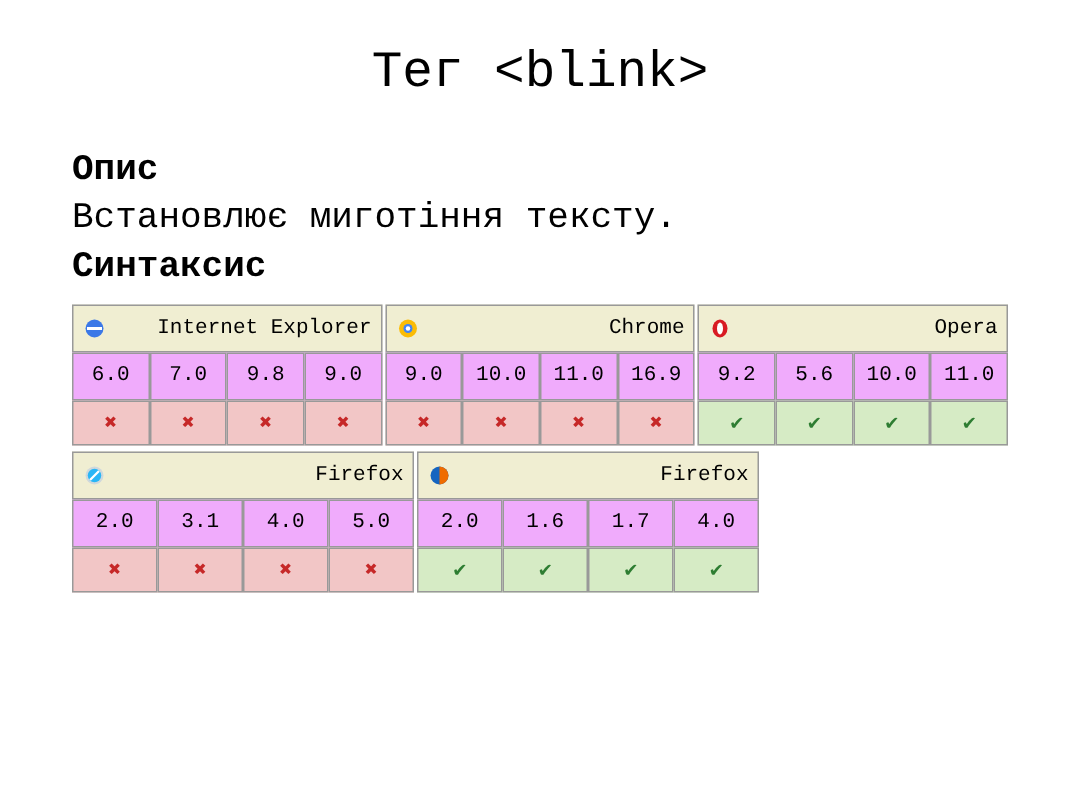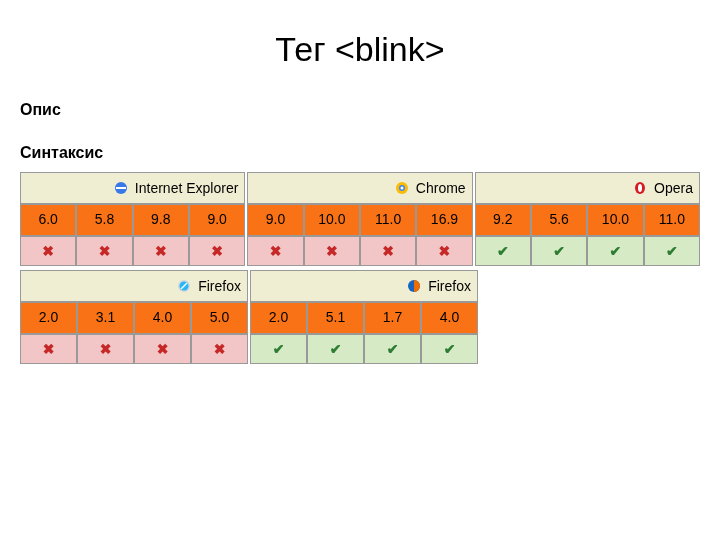--- a/index.html
+++ b/index.html
@@ -5,56 +5,57 @@
   body {
     margin: 0;
     padding: 0;
     width: 720px;
     height: 540px;
     font-family: Arial, Helvetica, sans-serif;
     background: #fff;
     color: #000;
   }
   .page {
-    padding: 30px 20px;
+    padding: 30px 48px;
+    font-family: Liberation Mono, monospace;
   }
   h1 {
     font-size: 34px;
     font-weight: 400;
     text-align: center;
     margin: 0 0 30px 0;
   }
   .desc {
-    font-size: 16px;
+    font-size: 24px;
     line-height: 1.35;
     margin-bottom: 8px;
   }
   .desc b { font-weight: 700; }
   .tables { display: flex; flex-direction: column; gap: 4px; }
   .row { display: flex; gap: 2px; }
   .group {
     display: grid;
     grid-template-columns: repeat(4, 1fr);
     border-collapse: collapse;
     font-size: 14px;
   }
   .group .hdr {
     grid-column: 1 / -1;
     background: #f0eed2;
     border: 1px solid #999;
     padding: 4px 6px;
     display: flex;
     align-items: center;
-    justify-content: flex-end;
+    justify-content: space-between;
     gap: 6px;
     height: 22px;
   }
   .group .ver {
     border: 1px solid #999;
-    background: #f97316;
+    background: #f0abfc;
     text-align: center;
     padding: 6px 0;
     height: 18px;
   }
   .group .sup {
     border: 1px solid #999;
     text-align: center;
     padding: 4px 0;
     height: 20px;
     display: flex;
@@ -78,40 +79,40 @@
   .ico { width:16px; height:16px; display:inline-block; }
 </style>
 </head>
 <body>
 
 <div class="page">
   <h1>Тег &lt;blink&gt;</h1>
 
   <div class="desc">
     <b>Опис</b><br>
-    <br>
+    <span>Встановлює миготіння тексту.</span><br>
     <b>Синтаксис</b><br>
   </div>
 
   <div class="tables">
 
     <div class="row">
 
       <div class="group w4">
         <div class="hdr">
           <span class="ico">
             <svg viewBox="0 0 16 16">
                 <circle cx="8" cy="8" r="6" fill="#3b78e7"></circle>
                 <path d="M3 8h10" stroke="#fff" stroke-width="2"></path>
               </svg>
           </span>
           <span>Internet Explorer</span>
         </div>
         <div class="ver">6.0</div>
-        <div class="ver">5.8</div>
+        <div class="ver">7.0</div>
         <div class="ver">9.8</div>
         <div class="ver">9.0</div>
         <div class="sup no">
             <span class="mark-x">✖</span>
           </div>
         <div class="sup no">
             <span class="mark-x">✖</span>
           </div>
         <div class="sup no">
             <span class="mark-x">✖</span>
@@ -214,21 +215,21 @@
         <div class="hdr">
           <span class="ico">
             <svg viewBox="0 0 16 16">
                 <circle cx="8" cy="8" r="6" fill="#1565c0"></circle>
                 <path d="M8 2 A6 6 0 0 1 14 8 A6 6 0 0 1 8 14 L8 8 Z" fill="#ef6c00"></path>
               </svg>
           </span>
           <span>Firefox</span>
         </div>
         <div class="ver">2.0</div>
-        <div class="ver">5.1</div>
+        <div class="ver">1.6</div>
         <div class="ver">1.7</div>
         <div class="ver">4.0</div>
         <div class="sup yes">
             <span class="mark-v">✔</span>
           </div>
         <div class="sup yes">
             <span class="mark-v">✔</span>
           </div>
         <div class="sup yes">
             <span class="mark-v">✔</span>

